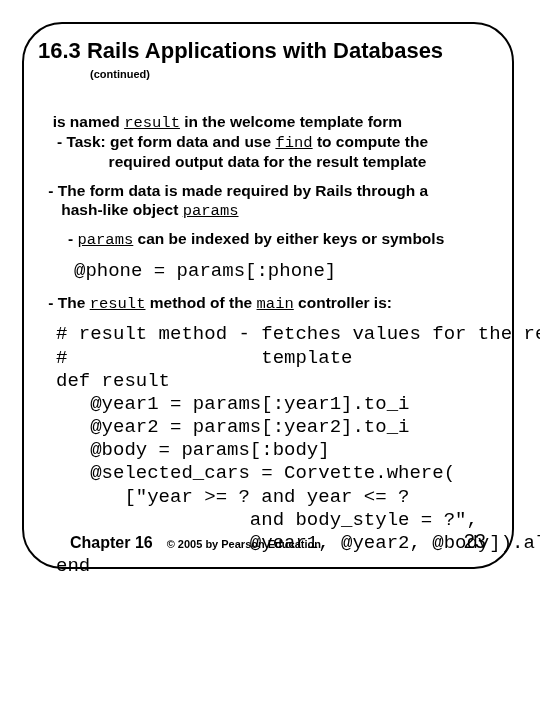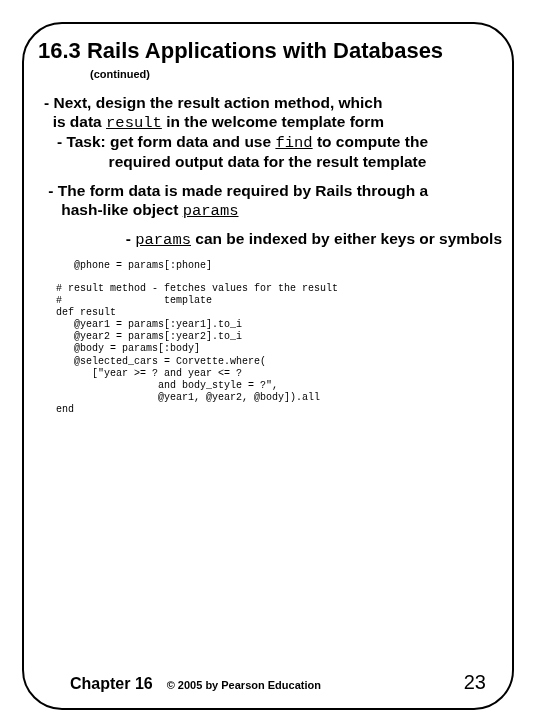--- a/index.html
+++ b/index.html
@@ -10,21 +10,21 @@
     height: 720px;
     font-family: Arial, Helvetica, sans-serif;
     color: #000;
     position: relative;
   }
   .slide {
     position: absolute;
     top: 22px;
     left: 22px;
     width: 492px;
-    height: 688px;
+    height: 547px;
     border: 2.5px solid #000;
     border-radius: 40px;
     box-sizing: border-box;
     padding: 14px 10px 10px 14px;
   }
   .title {
     font-size: 22px;
     font-weight: bold;
     margin: 0 0 4px 0;
   }
@@ -39,21 +39,21 @@
     font-weight: bold;
     line-height: 1.22;
   }
   .mono {
     font-family: "Courier New", monospace;
     font-weight: normal;
     text-decoration: underline;
   }
   .codeblock {
     font-family: "Courier New", monospace;
-    font-size: 10px;
+    font-size: 19px;
     white-space: pre;
     margin: 4px 0 10px 18px;
     line-height: 1.22;
   }
   .footer {
     position: absolute;
     bottom: 14px;
     left: 0;
     width: 100%;
     padding: 0 26px 0 46px;
@@ -69,52 +69,55 @@
   .copy {
     font-size: 11px;
     font-weight: bold;
     margin-left: 14px;
   }
   .pgnum {
     font-size: 20px;
     margin-left: auto;
   }
   .in1 { padding-left: 6px; }
-  .in3 { padding-left: 30px; text-align: right; }
+  .in3 { padding-left: 30px; }
   .in4 { padding-left: 42px; }
 </style>
 </head>
 <body>
 
 <div class="slide">
 
   <div class="title">16.3 Rails Applications with Databases</div>
   <div class="cont">(continued)</div>
 
   <div class="body">
 
     <p class="in1">
-      <span>- Next, design the result action method, which</span><br>
-      &nbsp;&nbsp;<span>is data </span><span class="mono">result</span><span> in the welcome template form</span><br>
+      <br>
+      &nbsp;&nbsp;<span>is named </span><span class="mono">result</span><span> in the welcome template form</span><br>
       &nbsp;&nbsp;&nbsp;<span>- Task: get form data and use </span><span class="mono">find</span><span> to compute the</span><br>
       &nbsp;&nbsp;&nbsp;&nbsp;&nbsp;&nbsp;&nbsp;&nbsp;&nbsp;&nbsp;&nbsp;&nbsp;&nbsp;&nbsp;&nbsp;<span>required output data for the result template</span>
     </p>
 
     <p class="in1">
       &nbsp;<span>- The form data is made required by Rails through a</span><br>
       &nbsp;&nbsp;&nbsp;&nbsp;<span>hash-like object </span><span class="mono">params</span>
     </p>
 
     <p class="in3">
       <span>- </span><span class="mono">params</span><span> can be indexed by either keys or symbols</span>
     </p>
 
 
     <div class="codeblock" style="margin-left:36px">@phone = params[:phone]</div>
 
+    <p class="in1">
+      &nbsp;<span>- The </span><span class="mono">result</span><span> method of the </span><span class="mono">main</span><span> controller is:</span>
+    </p>
 
     <div class="codeblock"># result method - fetches values for the result
 #                 template
 def result
    @year1 = params[:year1].to_i
    @year2 = params[:year2].to_i
    @body = params[:body]
    @selected_cars = Corvette.where(
       ["year &gt;= ? and year &lt;= ?
                  and body_style = ?",

